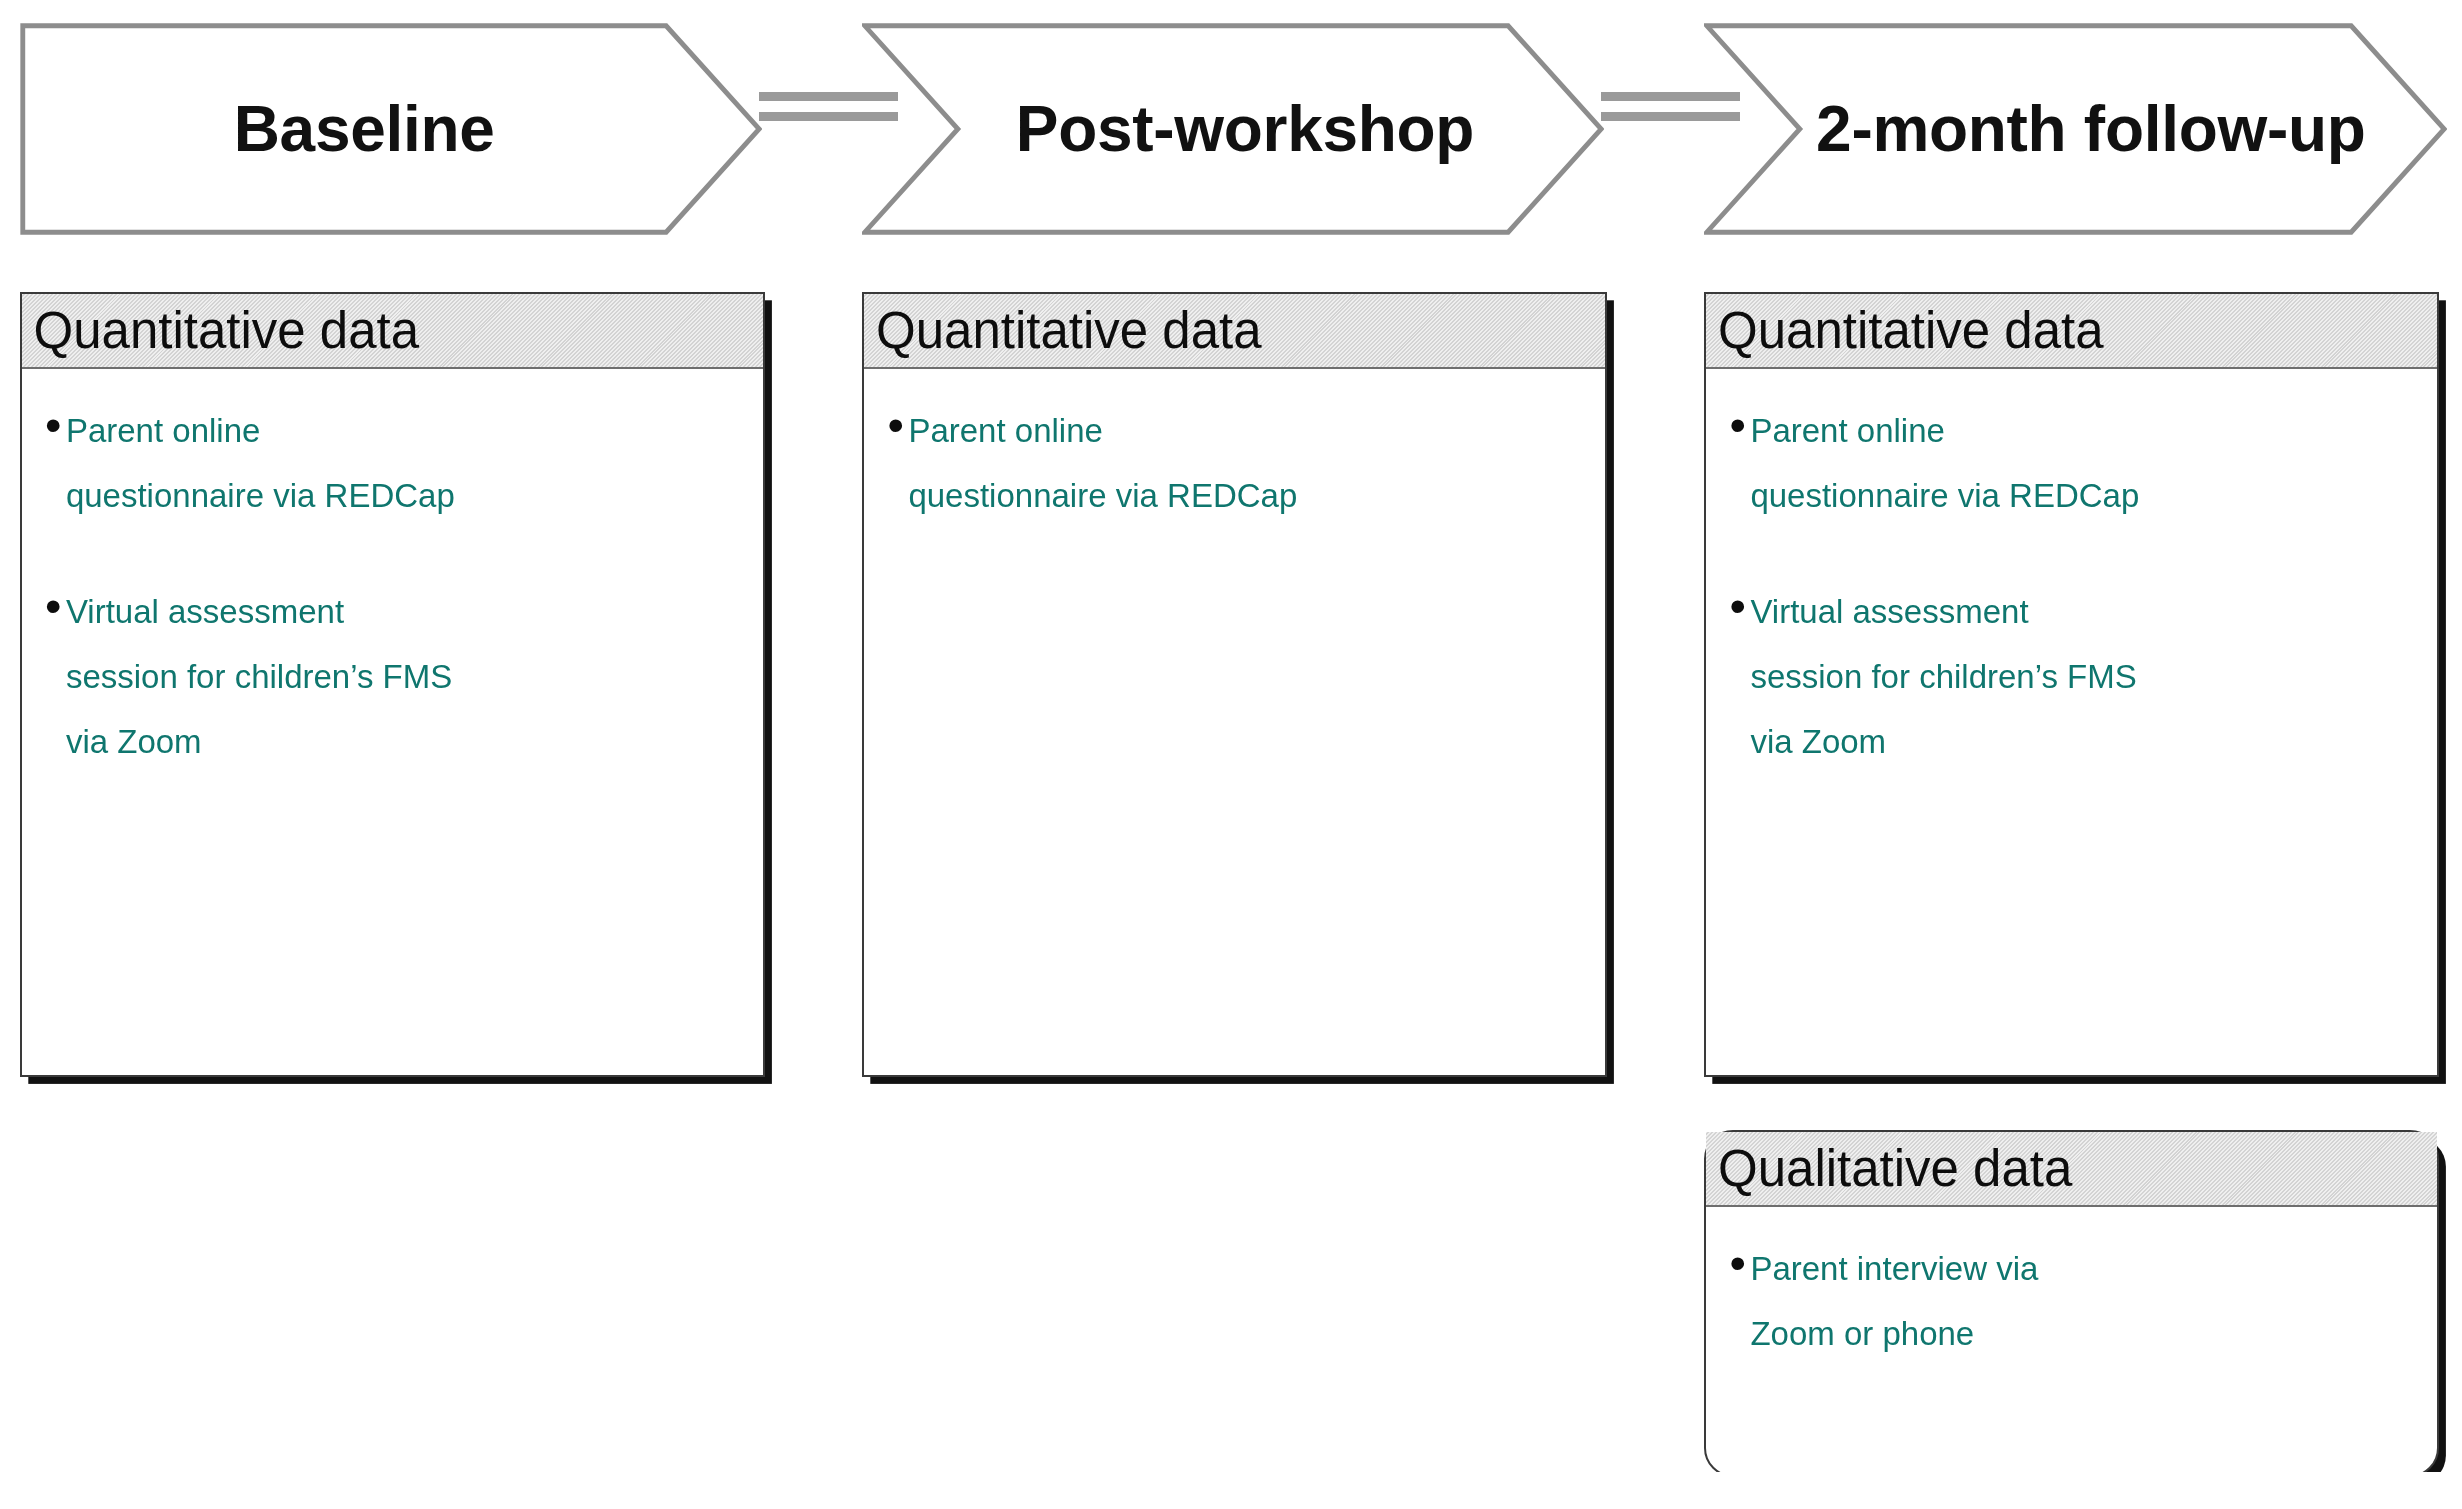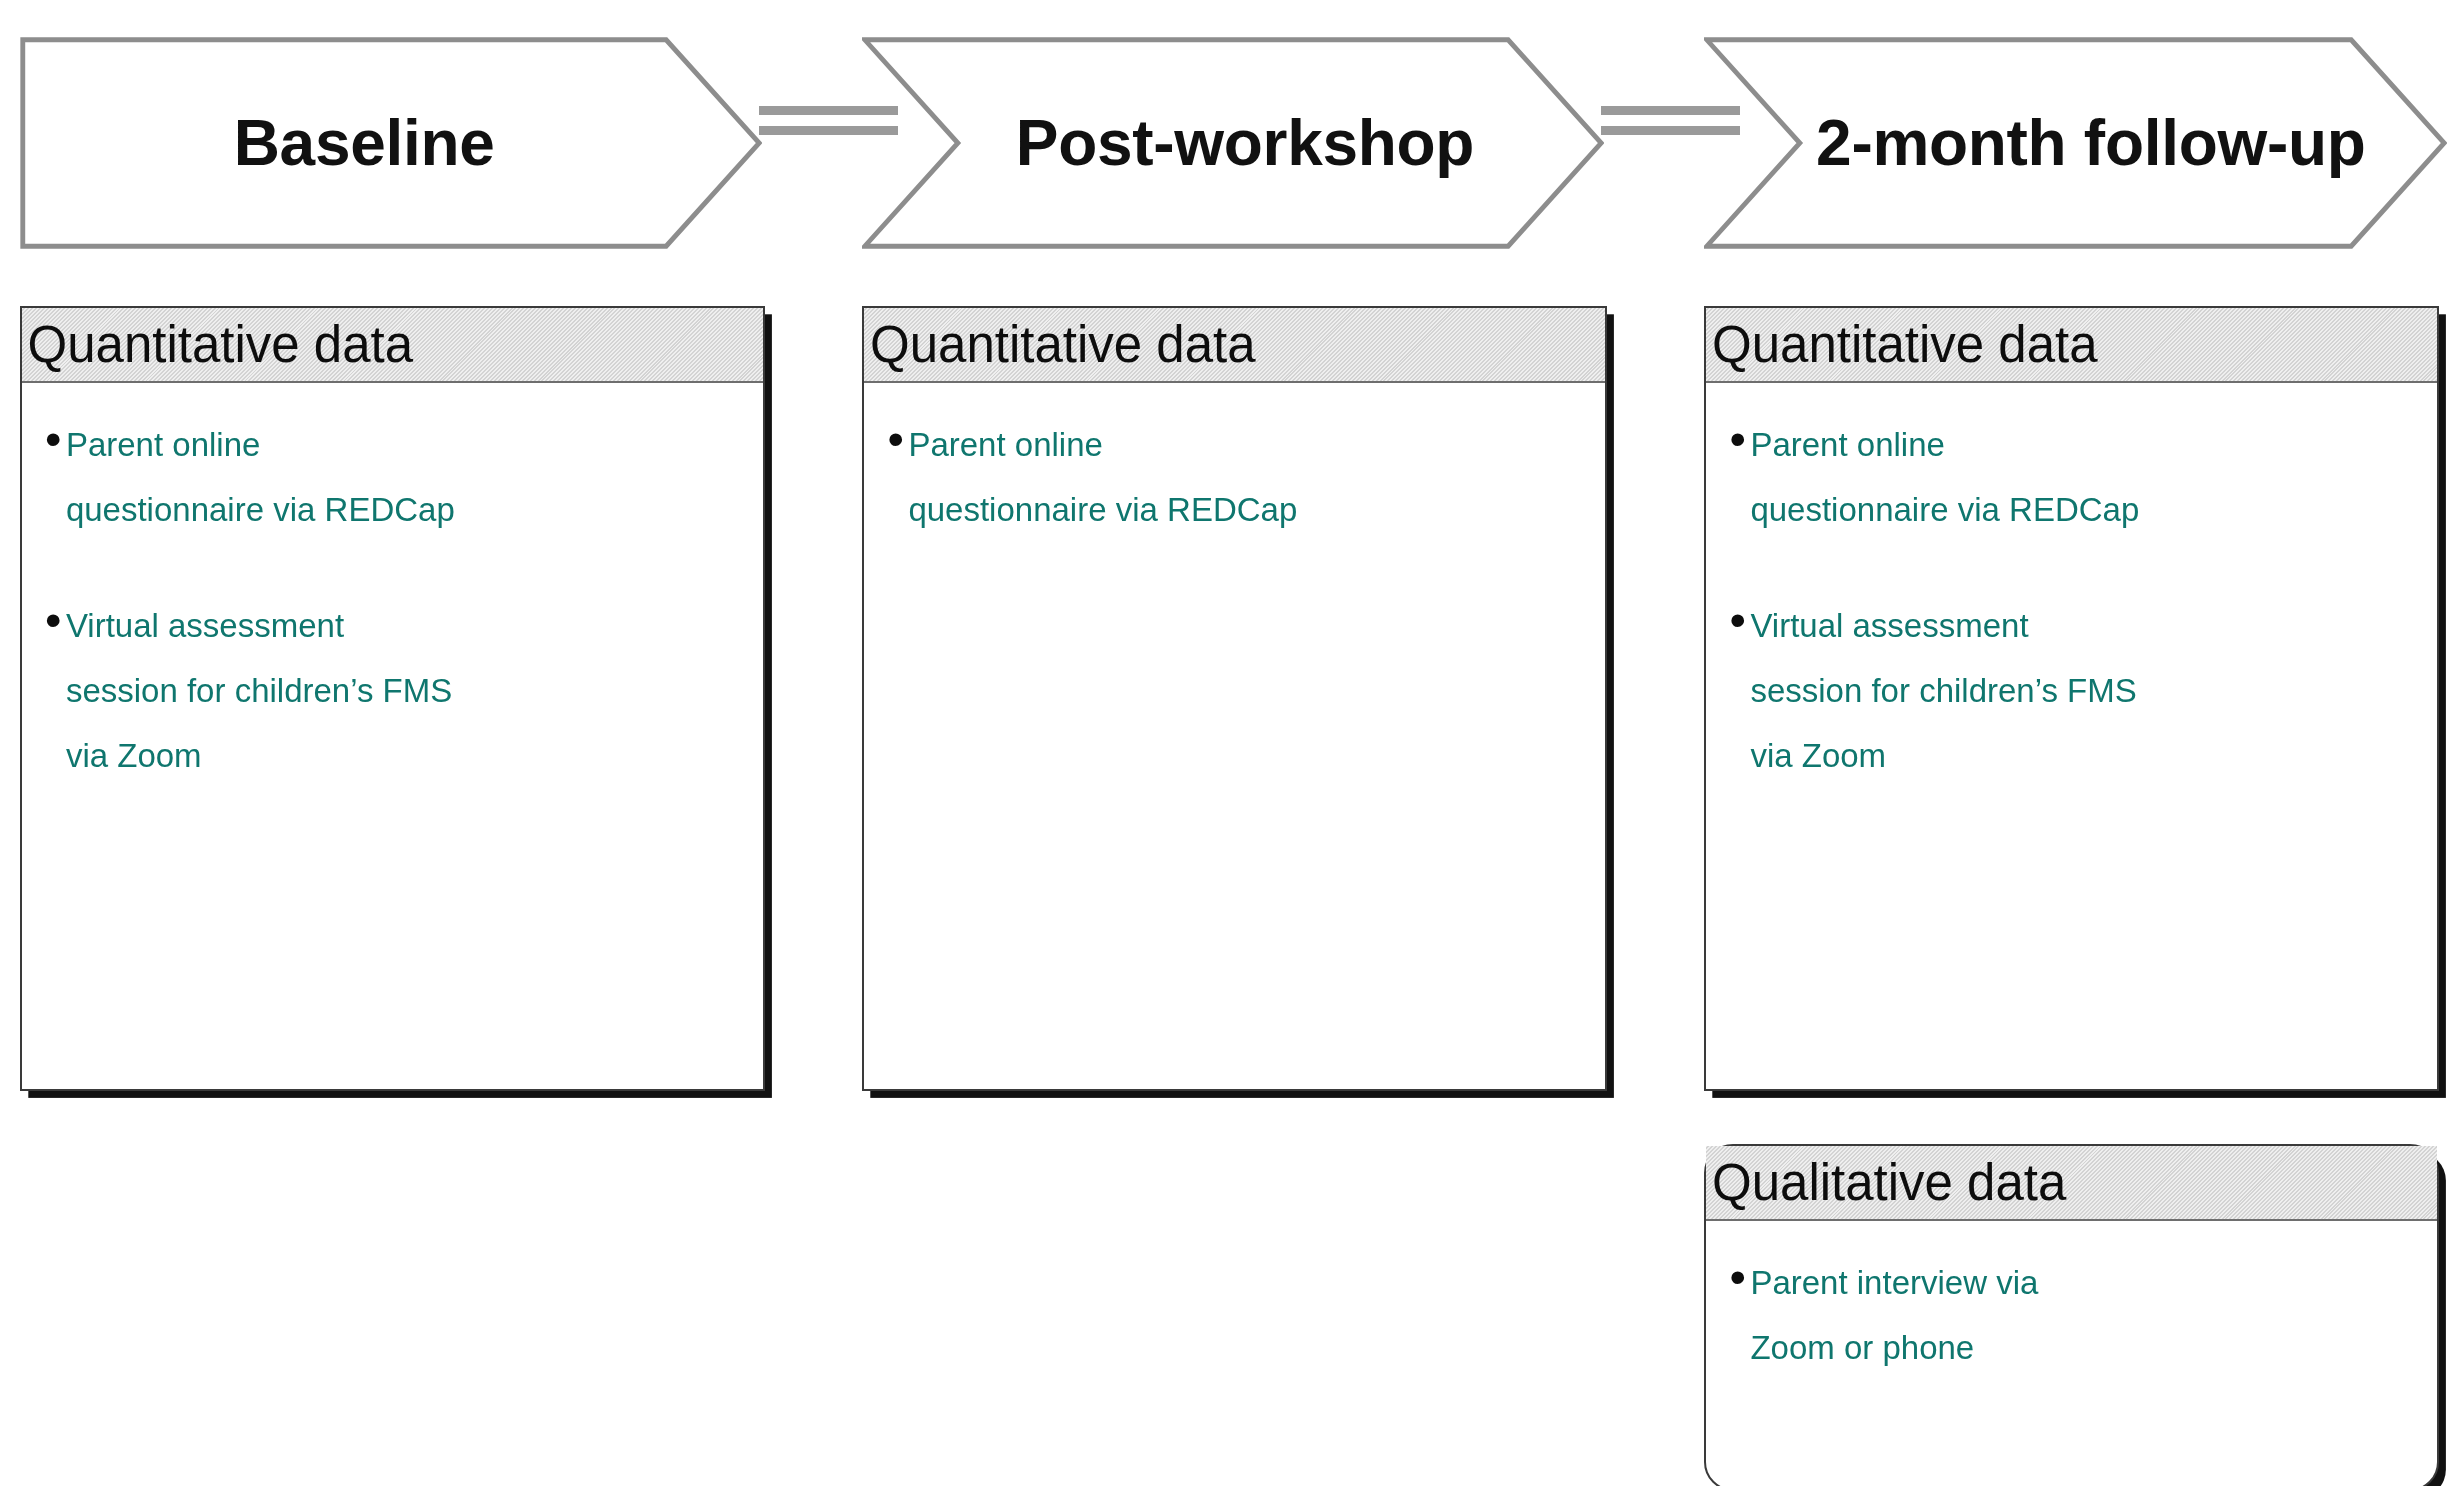--- a/index.html
+++ b/index.html
@@ -10,21 +10,21 @@
   body {
     width: 2462px;
     height: 1510px;
     position: relative;
     font-family: "Liberation Sans", sans-serif;
     -webkit-font-smoothing: antialiased;
   }
 
   #stage {
     position: absolute;
-    left: 0; top: 14px;
+    left: 0; top: 0;
     width: 2462px;
     height: 1472px;
     overflow: hidden;
   }
 
   
   .chev {
     position: absolute;
     top: 23px;
     height: 212px;
@@ -81,21 +81,21 @@
   }
   .box-header {
     box-sizing: border-box;
     height: 75px;
     background:
       repeating-linear-gradient(135deg, rgba(255,255,255,0.55) 0 1.4px, rgba(0,0,0,0.04) 1.4px 2.8px),
       linear-gradient(#dcdcdc, #dcdcdc);
     border-bottom: 2.1px solid #6e6e6e;
     display: flex;
     align-items: center;
-    padding-left: 6px;
+    padding-left: 12px;
   }
   .box-header-title {
     font-size: 51px;
     color: #0d0d0d;
     line-height: 1;
     white-space: nowrap;
   }
   .box-body {
     padding: 29px 21px 14px 23.6px;
   }

